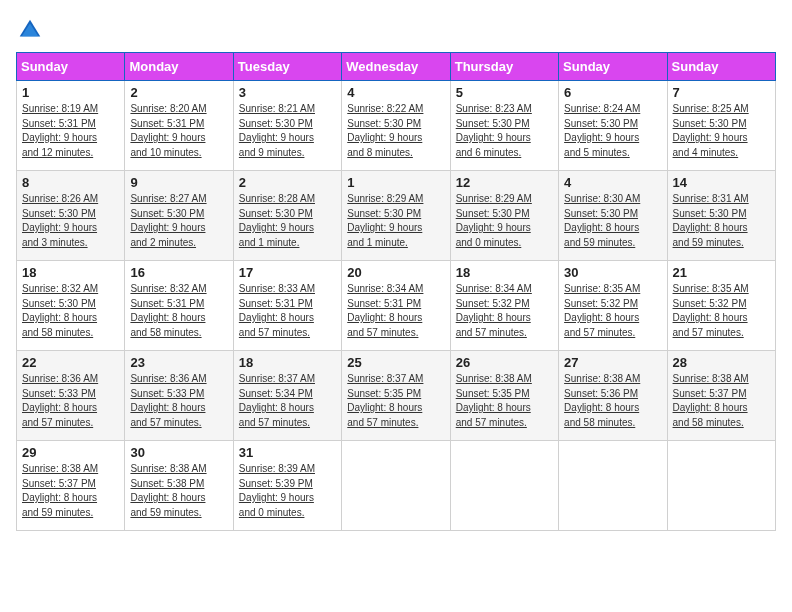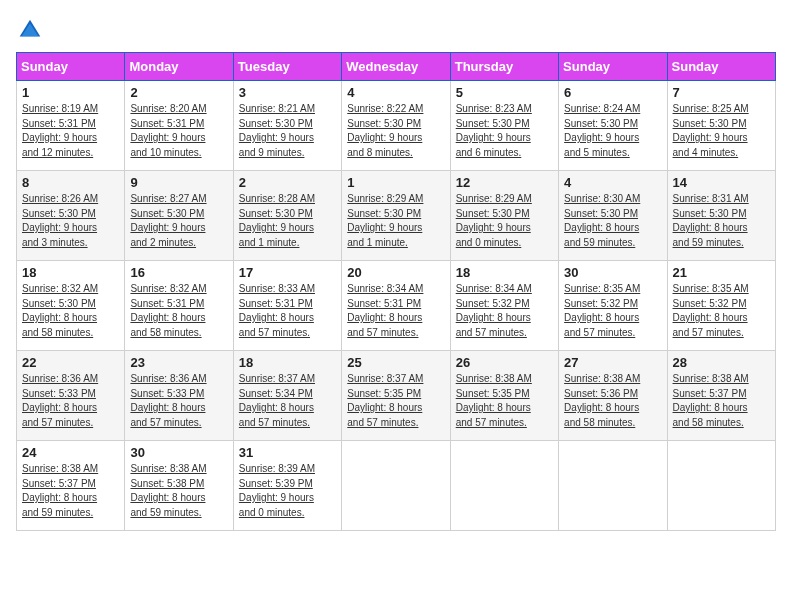--- a/index.html
+++ b/index.html
@@ -227,21 +227,21 @@
           <span class="day-num">27</span>
           <div class="cell-content">Sunrise: 8:38 AM<br>Sunset: 5:36 PM<br>Daylight: 8 hours<br>and 58 minutes.</div>
         </td>
         <td>
           <span class="day-num">28</span>
           <div class="cell-content">Sunrise: 8:38 AM<br>Sunset: 5:37 PM<br>Daylight: 8 hours<br>and 58 minutes.</div>
         </td>
       </tr>
       <tr>
         <td>
-          <span class="day-num">24</span>
+          <span class="day-num">29</span>
           <div class="cell-content">Sunrise: 8:38 AM<br>Sunset: 5:37 PM<br>Daylight: 8 hours<br>and 59 minutes.</div>
         </td>
         <td>
           <span class="day-num">30</span>
           <div class="cell-content">Sunrise: 8:38 AM<br>Sunset: 5:38 PM<br>Daylight: 8 hours<br>and 59 minutes.</div>
         </td>
         <td>
           <span class="day-num">31</span>
           <div class="cell-content">Sunrise: 8:39 AM<br>Sunset: 5:39 PM<br>Daylight: 9 hours<br>and 0 minutes.</div>
         </td>

